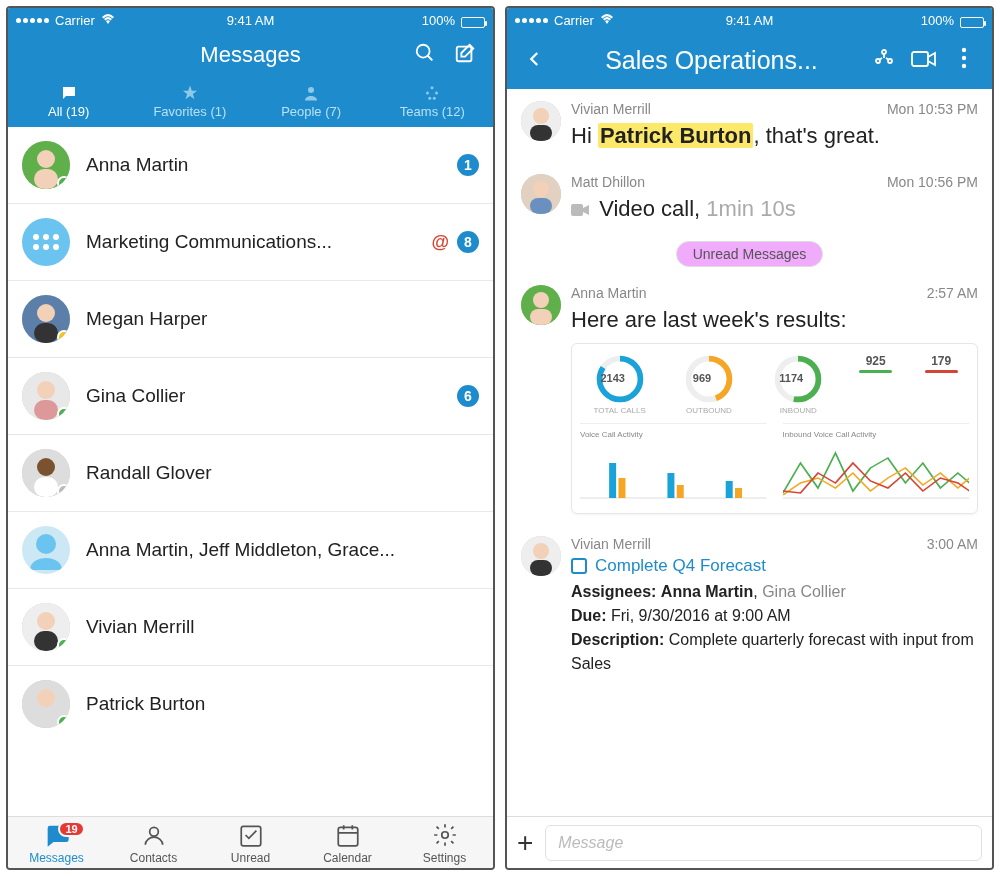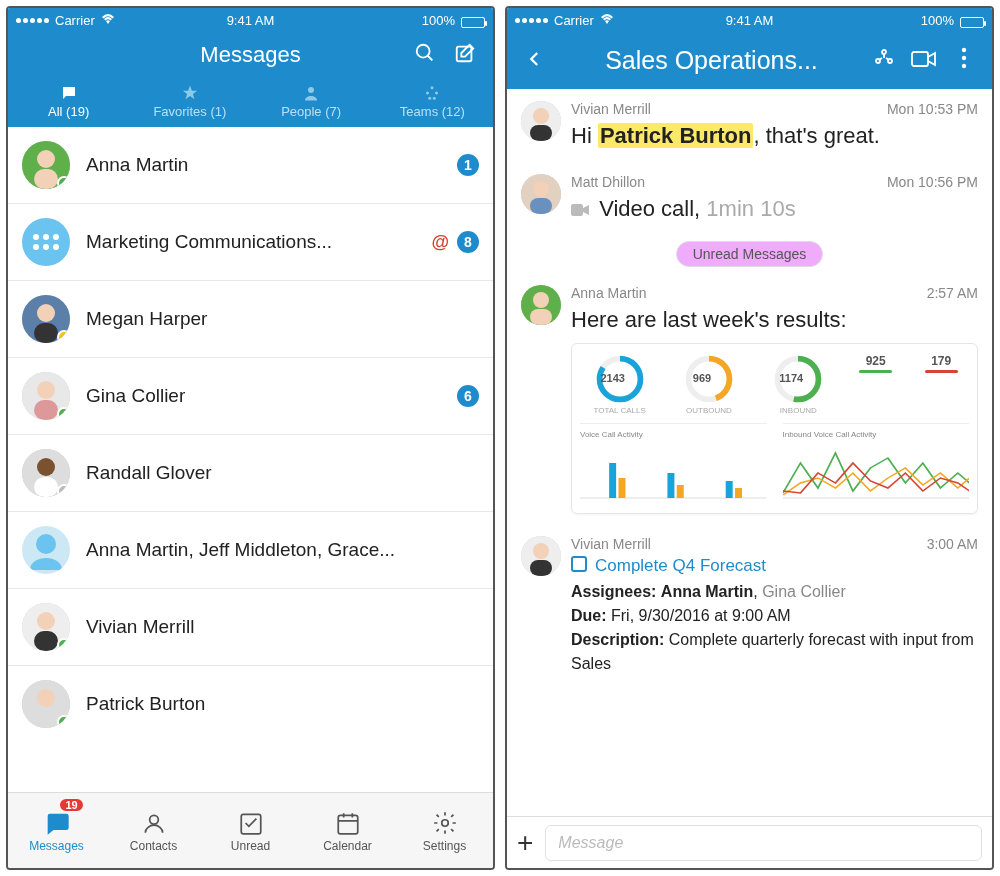--- a/index.html
+++ b/index.html
@@ -95,21 +95,21 @@
   .presence.green { background:#4caf50; }
   .presence.yellow { background:#f5c518; }
   .presence.gray { background:#bbb; }
   .convo-name { flex:1; font-size:19px; color:#222; white-space:nowrap; overflow:hidden; text-overflow:ellipsis; }
   .convo-right { display:flex; align-items:center; gap:8px; }
   .badge { min-width:22px; height:22px; border-radius:11px; background:#1e8ccc; color:#fff; font-size:14px; font-weight:600; display:flex; align-items:center; justify-content:center; padding:0 6px;}
   .at-sign { color:#d64533; font-size:18px; font-weight:bold; }
 
   
   .tabbar {
-    height:76px;
+    height:52px;
     background:#f6f6f6;
     border-top:1px solid #ddd;
     display:flex;
   }
   .tab {
     flex:1; display:flex; flex-direction:column; align-items:center; justify-content:center; gap:2px;
     color:#555; font-size:12px; position:relative;
   }
   .tab.active { color:#1e8ccc; }
   .tab-icon { width:28px; height:28px; display:flex; align-items:center; justify-content:center; }
@@ -126,21 +126,21 @@
   .msg-avatar { width:40px; height:40px; border-radius:50%; background:#ccc; flex-shrink:0; overflow:hidden; display:flex; align-items:center; justify-content:center;}
   .msg-body { flex:1; }
   .msg-head { display:flex; justify-content:space-between; font-size:14px; color:#888; margin-bottom:4px;}
   .msg-text { font-size:22px; color:#222; line-height:1.4; }
   .mention { background:#fce96a; padding:0 2px; font-weight:600; border-radius:2px;}
   .unread-divider { text-align:center; margin:6px 0; }
   .unread-pill { display:inline-block; border:1px solid #ddd; border-radius:16px; padding:4px 16px; font-size:14px; color:#555; background:#f0abfc; }
   .videocall-icon { color:#aaa; margin-right:4px; }
   .muted { color:#aaa; }
   .task-block { }
-  .task-title { color:#1e8ccc; font-size:17px; display:flex; gap:8px; margin-bottom:4px;}
+  .task-title { color:#1e8ccc; font-size:17px; display:flex; align-items:center; gap:8px; margin-bottom:4px;}
   .task-check { width:16px; height:16px; border:2px solid #1e8ccc; border-radius:3px; display:inline-block;}
   .task-line { font-size:16px; color:#222; line-height:1.5; }
   .task-line b { font-weight:700; }
   .task-secondary { color:#888; }
 
   .chart-card {
     border:1px solid #e6e6e6;
     border-radius:6px;
     margin-top:8px;
     padding:10px 8px 6px;

